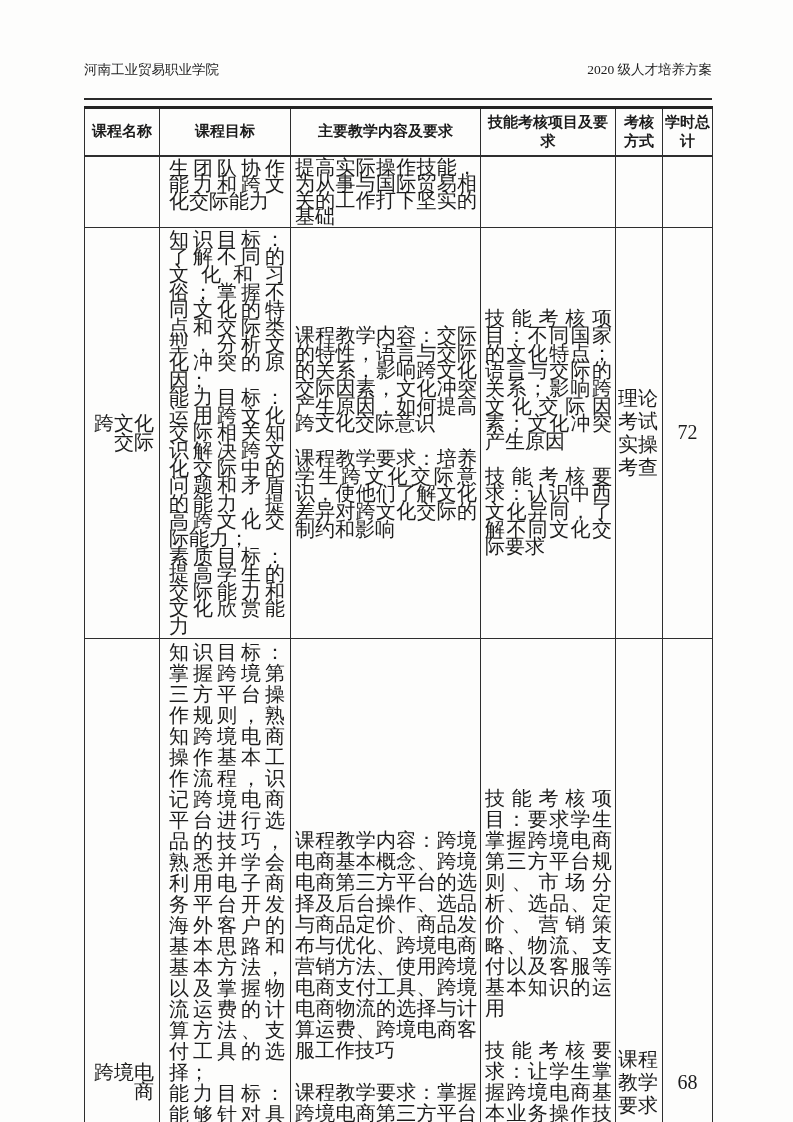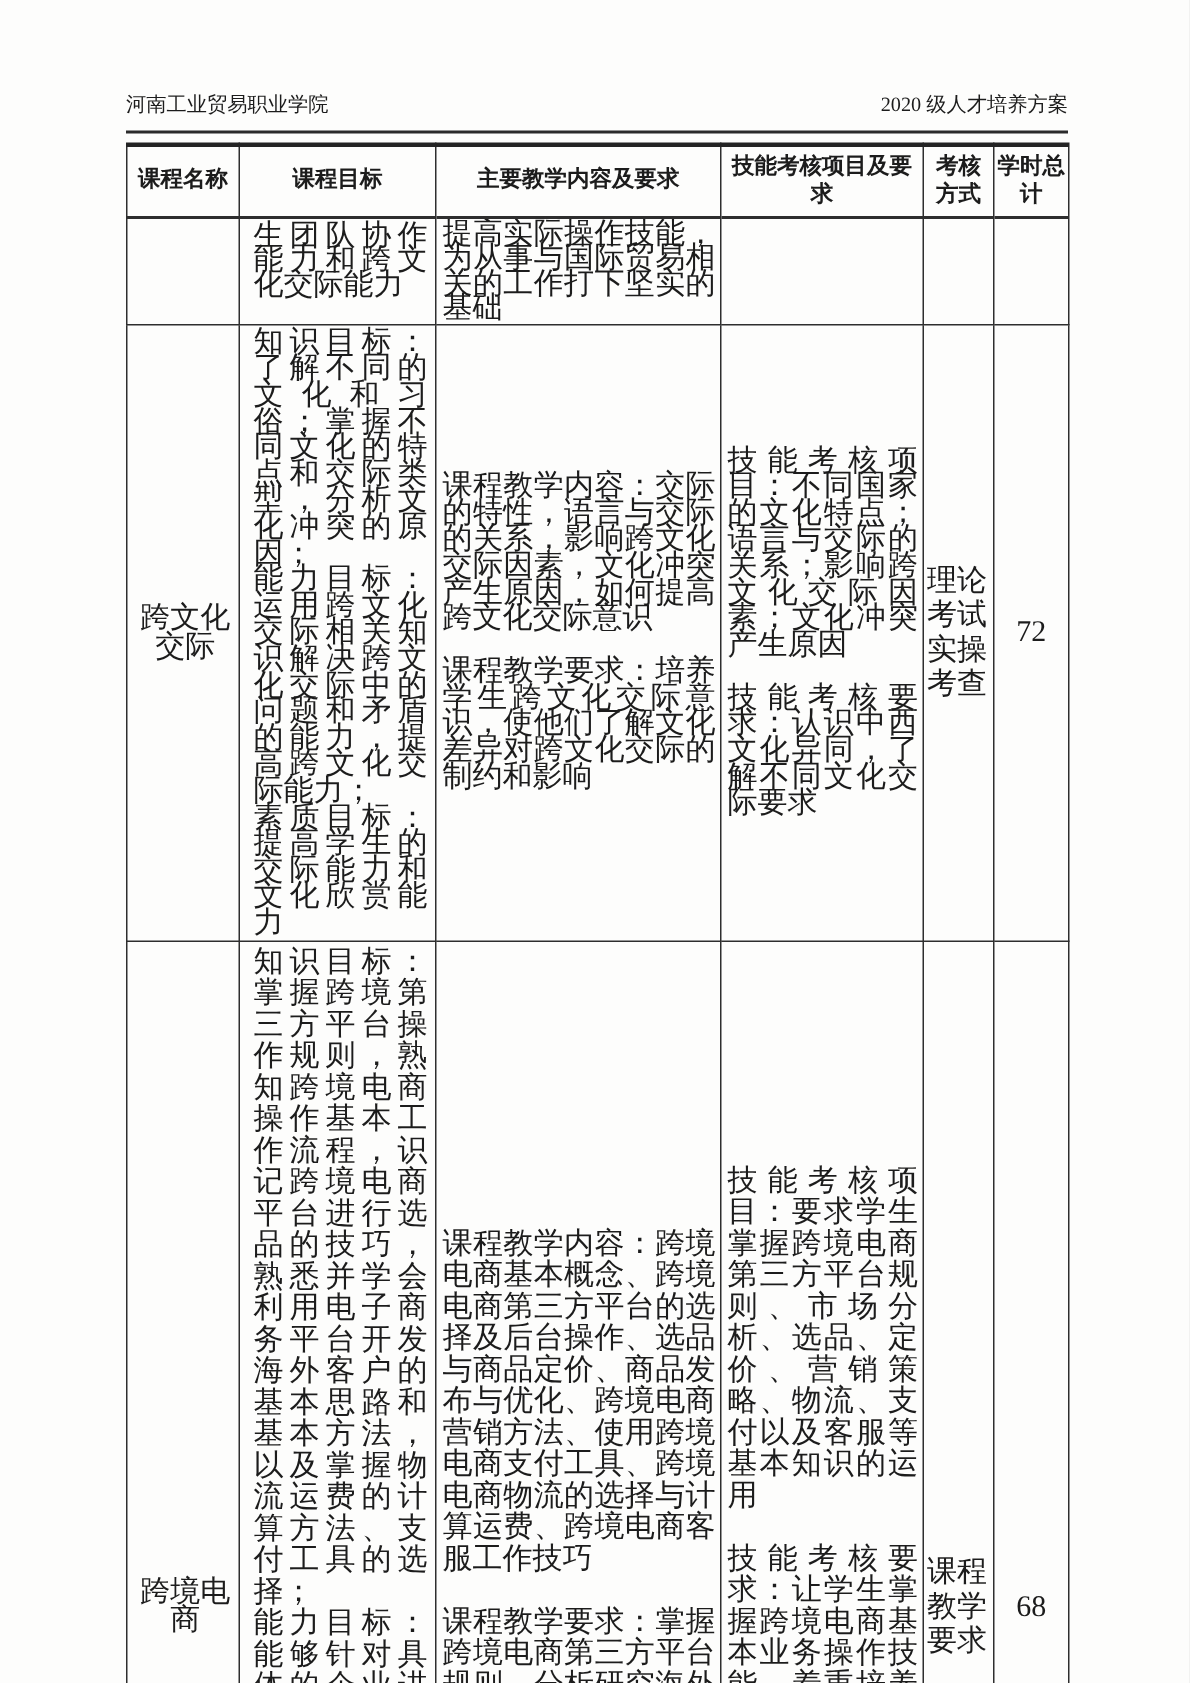--- a/index.html
+++ b/index.html
@@ -15,21 +15,21 @@
     padding: 60px 81px 0 84px;
     overflow: hidden;
   }
   .page-header {
     width: 628px;
     display: flex;
     justify-content: space-between;
     align-items: flex-end;
     font-size: 13.5px;
     line-height: 20px;
-    padding-bottom: 7px;
+    padding-bottom: 18px;
   }
   .header-rule {
     width: 628px;
     border-top: 2px solid #2b2b2b;
     margin-bottom: 6px;
   }
   table.course-table {
     width: 628px;
     table-layout: fixed;
     border-collapse: collapse;
@@ -56,21 +56,21 @@
     height: 48px;
     padding: 2px 2px;
   }
   tr.r1 { height: 50px; }
   tr.r1 td { line-height: 16.6px; vertical-align: top; }
   tr.r2 { height: 267px; }
   tr.r2 td { line-height: 17.6px; }
   tr.r3 { height: 545px; }
   tr.r3 td { line-height: 21px; }
   td.name {
-    text-align: center;
+    text-align: right;
     padding: 2px 5px 2px 8px;
     line-height: 19px !important;
   }
   td.obj {
     vertical-align: top;
     text-align: justify;
     padding: 3px 5px 2px 9px;
   }
   td.cont {
     text-align: justify;

